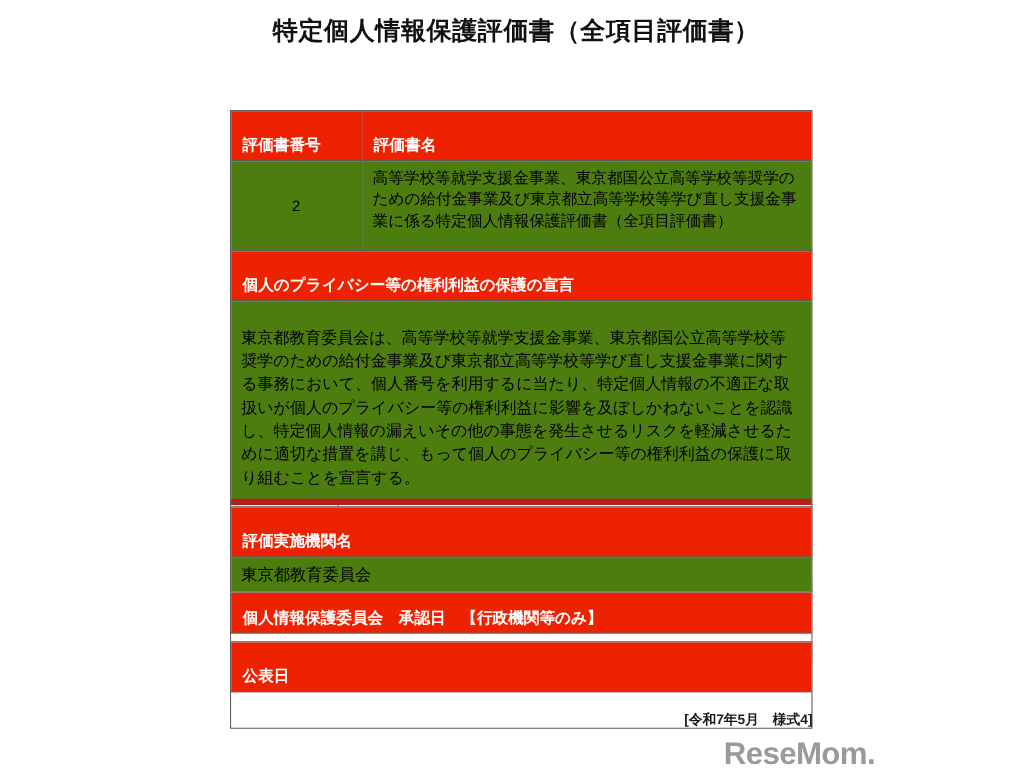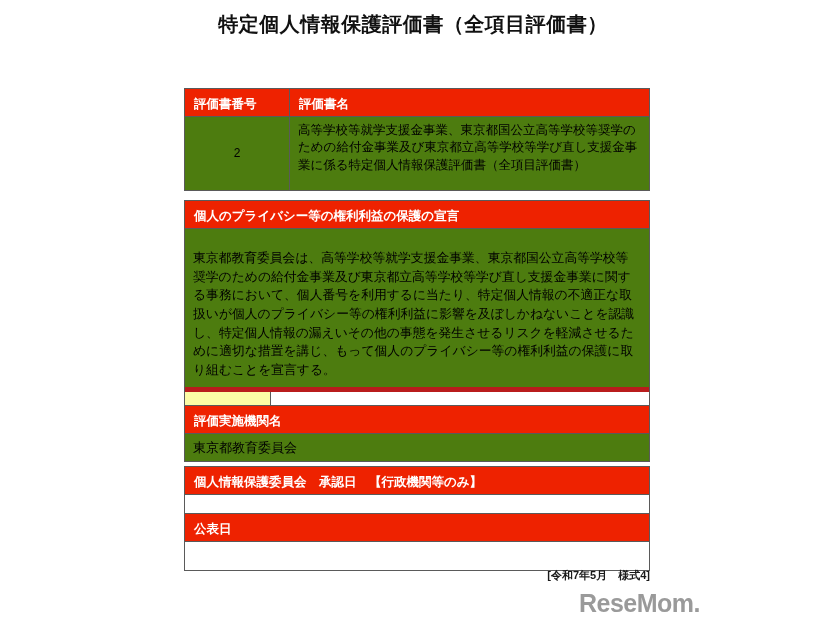--- a/index.html
+++ b/index.html
@@ -53,21 +53,21 @@
     width: 100%;
     box-sizing: border-box;
   }
 
   .hdr-red {
     background: #ee2200;
     color: #ffffff;
     font-weight: bold;
     font-size: 12.5px;
     line-height: 1.2;
-    padding: 8px 8px 4px 9px;
+    padding: 20px 8px 4px 9px;
     box-sizing: border-box;
     border-bottom: 1px solid #5a5a5a;
     white-space: nowrap;
     overflow: hidden;
   }
 
   .cell {
     box-sizing: border-box;
     background: #4d7c0f;
     font-size: 12.5px;

